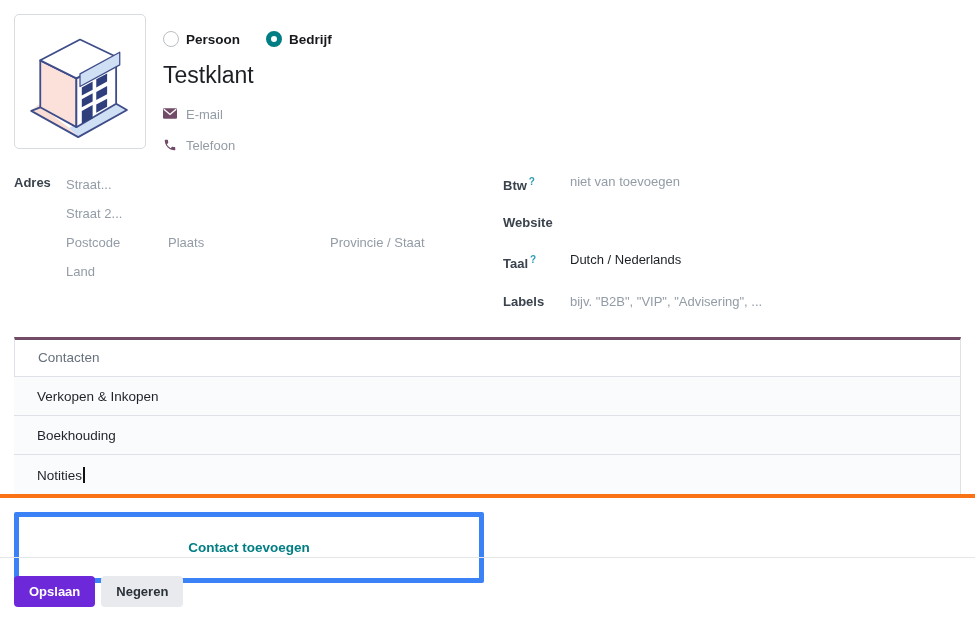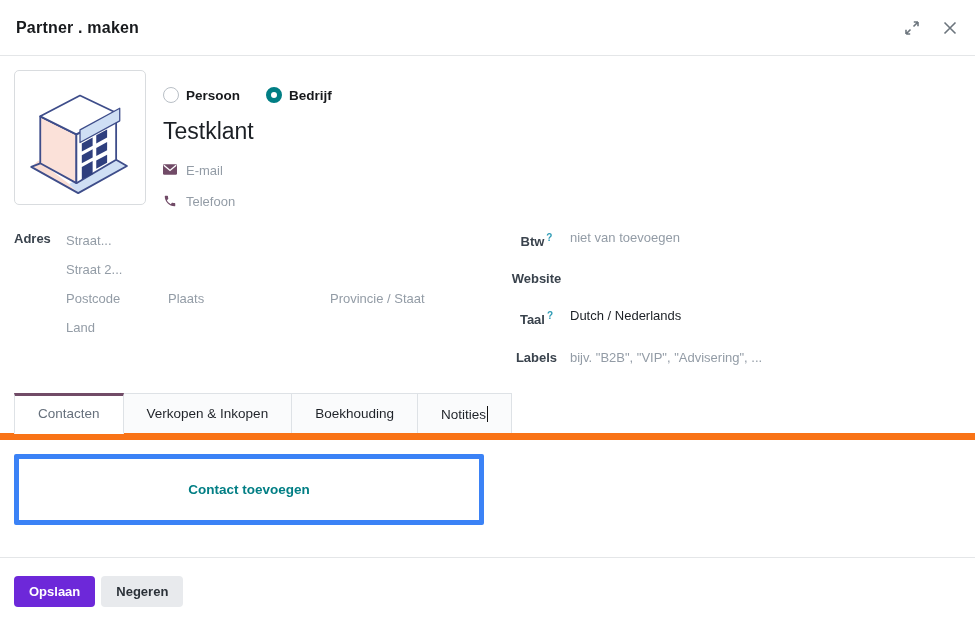--- a/index.html
+++ b/index.html
@@ -51,29 +51,29 @@
 
   
   .columns { display:flex; margin-top:16px; }
   .col-left { width:489px; display:flex; flex:none; }
   .adres-label { width:52px; font-weight:700; color:#3a434d; padding-top:5px; }
   .adres-fields { flex:1; }
   .a-row { height:29px; display:flex; align-items:center; cursor:text; }
   .a-zip { width:102px; }
   .a-city { width:162px; }
 
-  .col-right { flex:1;text-align:center; }
+  .col-right { flex:1; }
   .f-row { display:flex; margin-bottom:14px; line-height:23px; }
   .f-label { width:67px; font-weight:700; color:#3a434d; flex:none; }
   .f-label sup { color:#2e9bb5; font-weight:700; font-size:10px; margin-left:2px; cursor:help; }
   .f-value { cursor:text; }
   .f-value.dark { color:#1c2025; }
 
   
-  .tabs-wrap { margin:10px -14px 0 -14px; padding:0 14px; border-bottom:7px solid #f97316; display:flex; }
+  .tabs-wrap { margin:10px -14px 0 -14px; padding:0 14px; border-bottom:4px solid #f97316; display:flex;flex-direction:column; }
   .tab {
     padding:12px 23px 11px 23px; font-size:13.5px; cursor:pointer;
     border:1px solid #dee2e6; border-bottom:none; background:#fafbfc;
     color:#1f2329; margin-bottom:0; position:relative;
   }
   .tab + .tab { border-left:none; }
   .tab.active {
     background:#fff; color:#66707c;
     border-top:3px solid #714b67; padding-top:10px;
     margin-bottom:-1px; border-bottom:1px solid #fff;
@@ -95,36 +95,20 @@
   }
   .btn { border:none; border-radius:4px; font-family:inherit; font-size:13px; font-weight:700; padding:0 15px; height:31px; cursor:pointer; }
   .btn-primary { background:#6d28d9; color:#fff; }
   .btn-secondary { background:#e8eaed; color:#2b3138; }
 </style>
 </head>
 <body>
 
 <div class="modal">
 
-  <div class="modal-header">
-    <div class="modal-title">Partner . maken</div>
-    <div class="header-icons">
-      <div class="hicon" title="">
-        <svg viewBox="0 0 16 16" fill="none" stroke-width="1.6">
-          <path d="M9.5 6.5 L14 2 M14 2 h-4.2 M14 2 v4.2"></path>
-          <path d="M6.5 9.5 L2 14 M2 14 h4.2 M2 14 v-4.2"></path>
-        </svg>
-      </div>
-      <div class="hicon">
-        <svg viewBox="0 0 16 16" fill="none" stroke-width="1.6">
-          <path d="M2.5 2.5 L13.5 13.5 M13.5 2.5 L2.5 13.5"></path>
-        </svg>
-      </div>
-    </div>
-  </div>
 
   <div class="modal-body">
 
     <div class="profile-row">
       <div class="avatar-box">
         <svg width="112" height="122" viewBox="0 0 124 132">
 
           <polygon points="8,98 60,127 50,117 16,91" fill="#f9ddd4"></polygon>
           <polygon points="50,117 60,127 114,97 100,89" fill="#cfdff4"></polygon>
           <path d="M8,98 L60,127 L114,97 L102,90 M8,98 L18,94" fill="none" stroke="#3e4d8a" stroke-width="2" stroke-linejoin="round" stroke-linecap="round"></path>

